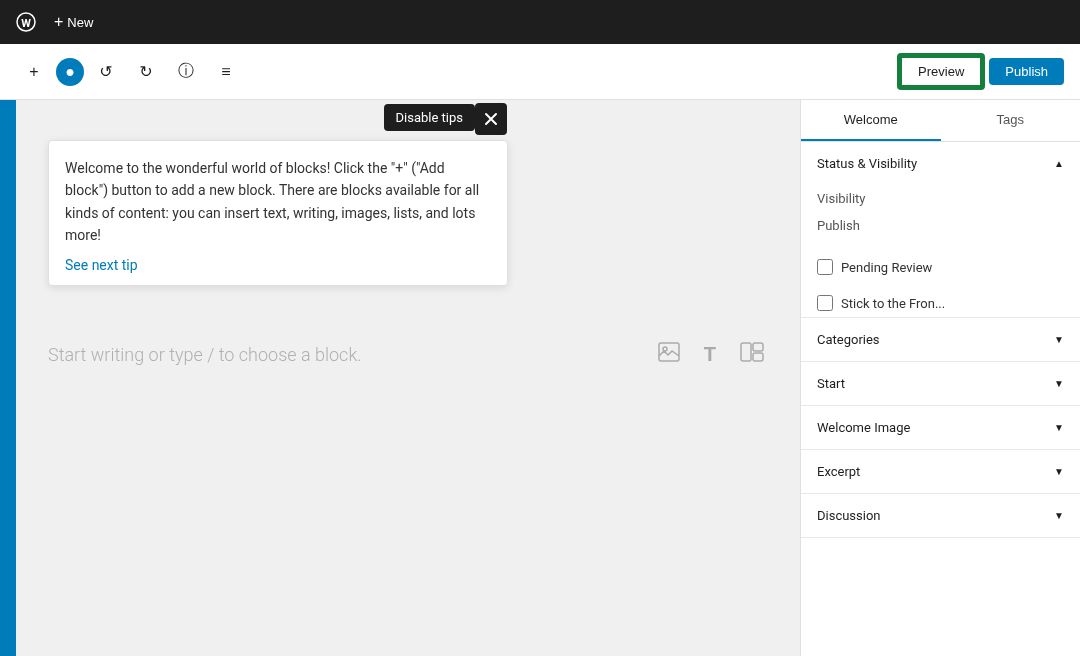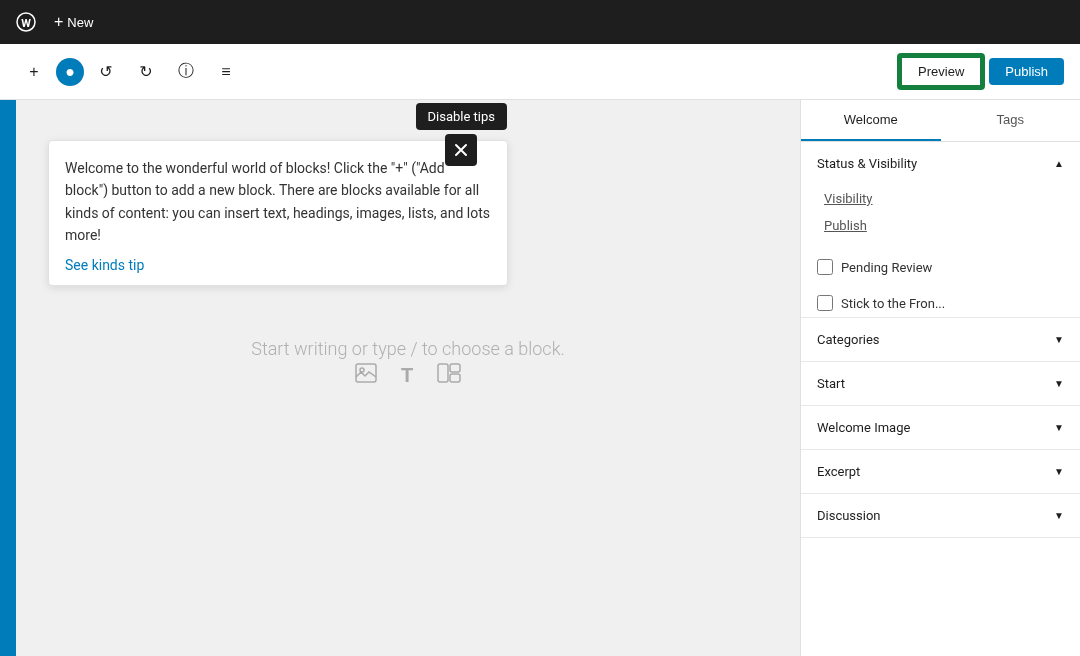--- a/index.html
+++ b/index.html
@@ -144,21 +144,20 @@
       pointer-events: none;
     }
 
     
     .block-placeholder {
       margin-top: 40px;
       display: flex;
       align-items: center;
       justify-content: space-between;
       padding: 12px 0;
-      flex-direction: column;
     }
     .block-placeholder-text {
       font-size: 18px;
       color: #b0b0b0;
       font-weight: 300;
     }
     .block-icons {
       display: flex;
       gap: 16px;
       color: #aaa;
@@ -203,24 +202,23 @@
       padding: 14px 16px;
       font-size: 13px;
       font-weight: 400;
       color: #1e1e1e;
       cursor: pointer;
       display: flex;
       align-items: center;
       justify-content: space-between;
     }
     .sidebar-section-content {
-      padding: 0 16px 14px 23px;
+      padding: 0 16px 14px 16px;
       font-size: 13px;
       color: #555;
-      text-decoration: underline;
     }
     .sidebar-row {
       display: flex;
       justify-content: space-between;
       align-items: center;
       padding: 6px 0;
       font-size: 13px;
       color: #555;
     }
     .sidebar-checkbox {
@@ -276,33 +274,33 @@
 </div>
 
 <div class="main-layout">
 
   <div class="left-sidebar"></div>
 
   <div class="editor-area">
 
     <div class="tip-box" style="position:relative; margin-top: 8px;">
 
-      <div style="position:absolute; top: -38px; right: 0; display: flex; flex-direction: column; align-items: center;">
+      <div style="position:absolute; top: -38px; right: 0; display: flex; flex-direction: row; align-items: center;">
         <div class="disable-tips-tooltip" style="position:static; margin-bottom:4px;">
           <span>Disable tips</span>
         </div>
         <button class="close-tip" style="position:static;">
           <svg width="14" height="14" viewBox="0 0 14 14" fill="none">
             <path d="M2 2 L12 12 M12 2 L2 12" stroke="white" stroke-width="2" stroke-linecap="round"></path>
           </svg>
         </button>
       </div>
 
-      <p>Welcome to the wonderful world of blocks! Click the "+" ("Add block") button to add a new block. There are blocks available for all kinds of content: you can insert text, headings, images, lists, and lots more!</p>
-      <a href="#">See kinds tip</a>
+      <p>Welcome to the wonderful world of blocks! Click the "+" ("Add block") button to add a new block. There are blocks available for all kinds of content: you can insert text, writing, images, lists, and lots more!</p>
+      <a href="#">See next tip</a>
     </div>
 
     <div class="block-placeholder">
       <span class="block-placeholder-text">Start writing or type / to choose a block.</span>
       <div class="block-icons">
         <button class="block-icon-btn">
           <svg width="22" height="20" viewBox="0 0 22 20" fill="none" stroke="#aaa" stroke-width="1.5">
             <rect x="1" y="1" width="20" height="18" rx="2"></rect>
             <circle cx="7" cy="7" r="2"></circle>
             <path d="M1 14 L6 9 L10 13 L14 9 L21 14"></path>

